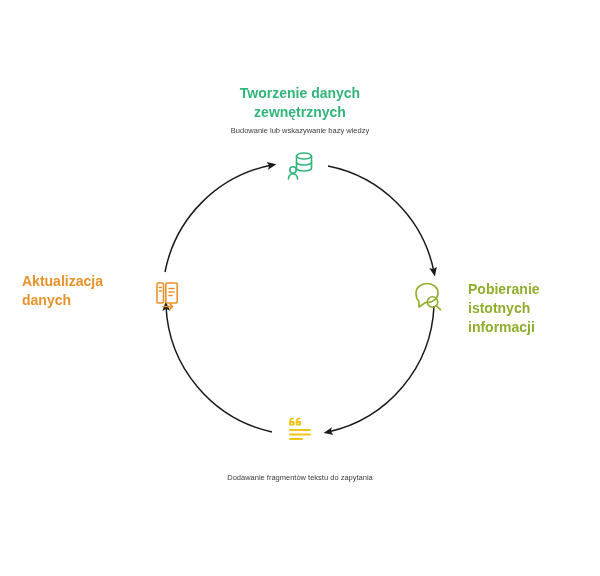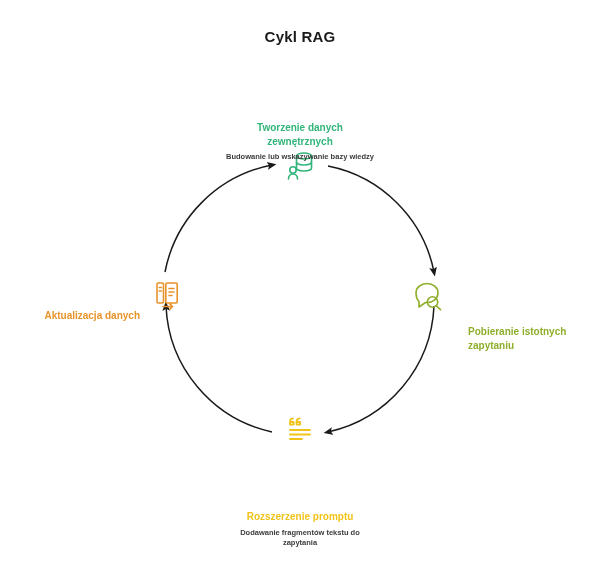--- a/index.html
+++ b/index.html
@@ -49,63 +49,61 @@
     display: flex;
     align-items: center;
     justify-content: center;
   }
 
   .label-block {
     position: absolute;
     width: 150px;
   }
   .label-title {
-    font-size: 10px;
+    font-size: 14px;
     font-weight: bold;
     line-height: 1.35;
     margin-bottom: 4px;
-    margin-top: 37px;
   }
   .label-desc {
     font-size: 7.5px;
     line-height: 1.45;
     color: #3c3c3c;
-    font-weight: bold;
+    font-weight: normal;
   }
 
   .align-center { text-align: center; }
-  .align-right  { text-align: right; }
+  .align-right  { }
   .align-left   { text-align: left; }
 
   
   #node-top    { left: 277px; top: 142px; }
   #node-right  { left: 405px; top: 272px; }
   #node-bottom { left: 277px; top: 406px; }
   #node-left   { left: 146px; top: 272px; }
 
   
   #label-top {
     left: 225px; top: 84px;
   }
   #label-right {
-    left: 468px; top: 288px; width: 118px;
+    left: 468px; top: 280px; width: 118px;
   }
   #label-bottom {
     left: 225px; top: 473px;
   }
   #label-left {
     left: 22px; top: 272px; width: 118px;
   }
 </style>
 </head>
 <body>
 
 <div id="canvas">
 
-  <div id="title">Cykl RAG</div>
 
   <svg id="ring" viewBox="0 0 600 576">
     <defs>
       <marker id="arrowhead" markerWidth="7" markerHeight="7" refX="3.2" refY="3" orient="auto" markerUnits="strokeWidth">
         <path d="M0,0.4 L6.2,3 L0,5.6 L1.3,3 Z" fill="#1a1a1a"></path>
       </marker>
     </defs>
 
     <path d="M 165 272 A 135 135 0 0 1 272 165" fill="none" stroke="#1a1a1a" stroke-width="1.5" marker-end="url(#arrowhead)"></path>
 
@@ -166,28 +164,25 @@
     <div class="label-title" style="color:#31b57a">
       <span>Tworzenie danych</span><br>
       <span>zewnętrznych</span>
     </div>
     <div class="label-desc">Budowanie lub wskazywanie bazy wiedzy</div>
   </div>
 
   <div class="label-block align-left" id="label-right">
     <div class="label-title" style="color:#8fae2c">
       <span>Pobieranie istotnych</span><br>
-      <span>zapytaniu</span>
+      <span>informacji</span>
     </div>
   </div>
 
   <div class="label-block align-center" id="label-bottom">
-    <div class="label-title" style="color:#f0c319">
-      <span>Rozszerzenie promptu</span>
-    </div>
     <div class="label-desc">Dodawanie fragmentów tekstu do zapytania</div>
   </div>
 
   <div class="label-block align-right" id="label-left">
     <div class="label-title" style="color:#e8932a">
       <span>Aktualizacja danych</span>
     </div>
   </div>
 
 </div>

